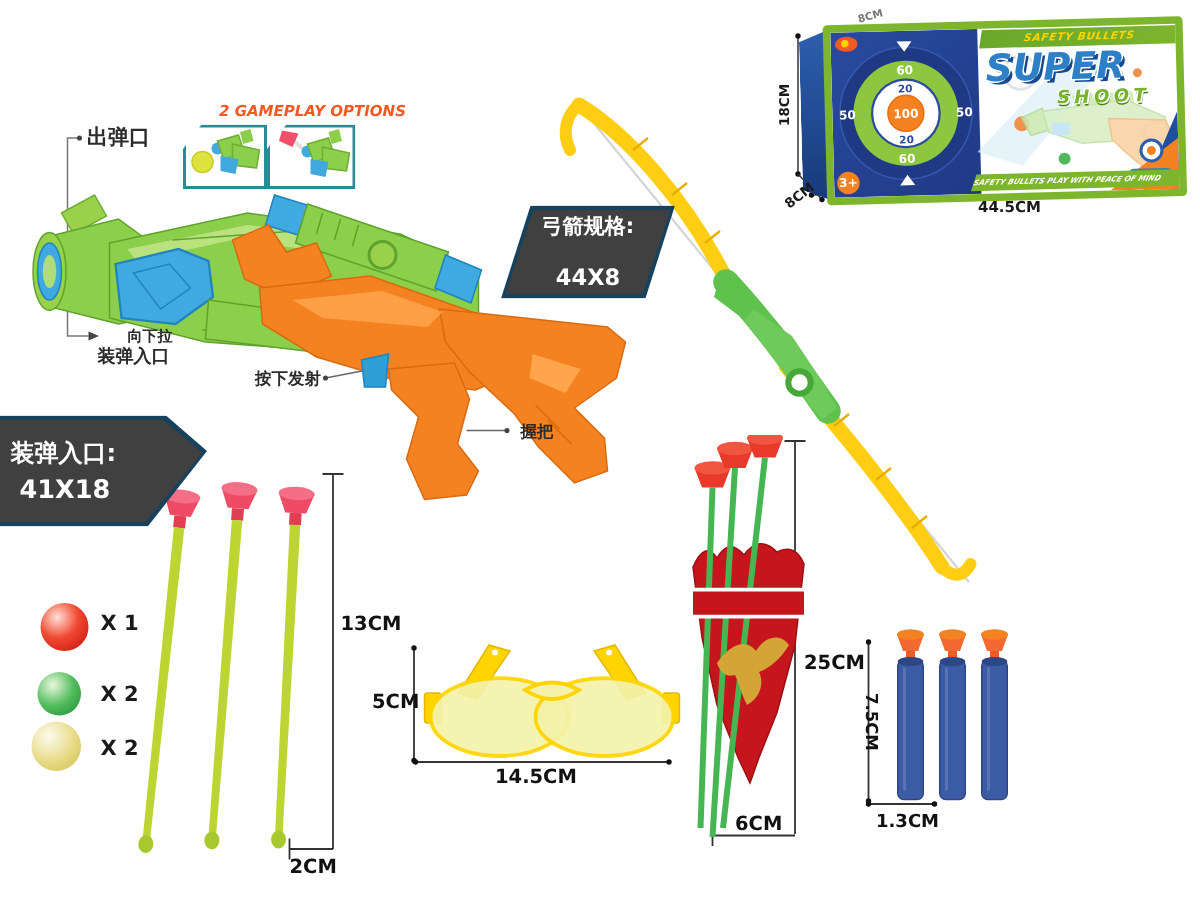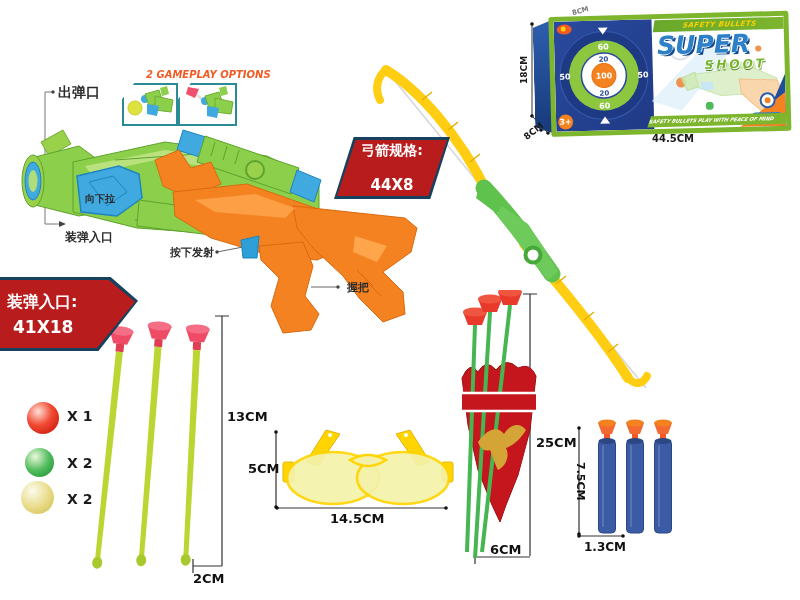--- a/index.html
+++ b/index.html
@@ -4,21 +4,21 @@
 <style>
   html,body{margin:0;padding:0;background:#fff;}
   .stage{position:relative;width:800px;height:600px;background:#fff;overflow:hidden;
          font-family:"DejaVu Sans",sans-serif;}
   .abs{position:absolute;}
   .lbl{position:absolute;color:#1a1a1a;font-weight:bold;white-space:nowrap;line-height:1;}
   .cn{color:#2b2b2b;}
   .meas{font-size:13px;color:#111;}
   .specbox{position:absolute;}
   .spec-outer{position:absolute;inset:0;background:#16425e;}
-  .spec-inner{position:absolute;inset:3px;background:#b91c1c;display:flex;flex-direction:column;
+  .spec-inner{position:absolute;inset:3px;background:#404040;display:flex;flex-direction:column;
               justify-content:center;align-items:center;color:#fff;font-weight:bold;}
   .clip-bow{clip-path:polygon(17% 0,100% 0,83% 100%,0 100%);}
   .clip-gun{clip-path:polygon(0 0,82% 0,100% 32%,74% 100%,0 100%);}
   .gameplay-box{position:absolute;background:#fff;border:2px solid #2a8b96;
                 clip-path:polygon(22% 0,100% 0,100% 100%,0 100%,0 38%);}
   .ball{position:absolute;border-radius:50%;}
   .ball.red{background:radial-gradient(circle at 35% 30%,#ffe0d8 0%,#f04a32 45%,#cf1d12 85%);}
   .ball.green{background:radial-gradient(circle at 35% 30%,#eaf8dc 0%,#52bd5e 50%,#2a9a3d 85%);}
   .ball.yellow{background:radial-gradient(circle at 35% 30%,#fcfbee 0%,#e8da85 55%,#d3c256 90%);}
   
@@ -257,21 +257,21 @@
       <polygon points="39,3 46,1 48,9 41,11" fill="#8ccf4a"></polygon>
       <circle cx="25" cy="16" r="4" fill="#3fa9e0"></circle>
       <polygon points="25,11 39,7 43,19 29,23" fill="#8ccf4a" stroke="#6fae33"></polygon>
       <polygon points="35,13 53,17 51,29 35,27" fill="#8ccf4a" stroke="#6fae33"></polygon>
       <polygon points="27,21 39,23 37,33 27,31" fill="#3fa9e0"></polygon>
     </svg>
   </div>
 
   <div class="lbl cn" style="left:58px;top:85px;font-size:14px;">出弹口</div>
   <div class="lbl cn" style="left:17px;top:231px;font-size:12px;margin-left:48px;">装弹入口</div>
-  <div class="lbl cn" style="left:85px;top:194px;font-size:10px;">向下拉</div>
+  <div class="lbl cn" style="left:85px;top:220px;font-size:10px;">向下拉</div>
   <div class="lbl cn" style="left:170px;top:247px;font-size:11px;">按下发射</div>
   <div class="lbl cn" style="left:347px;top:282px;font-size:11px;">握把</div>
 
   <div class="specbox" style="left:334px;top:137px;width:116px;height:62px;">
     <div class="spec-outer clip-bow"></div>
     <div class="spec-inner clip-bow">
       <div style="font-size:14px;">弓箭规格:</div>
       <div style="font-size:15px;margin-top:16px;">44X8</div>
     </div>
   </div>

